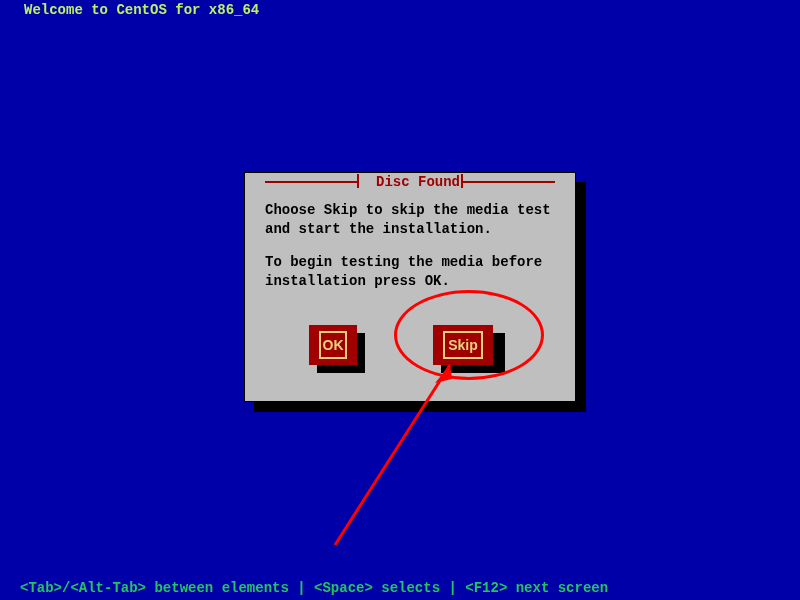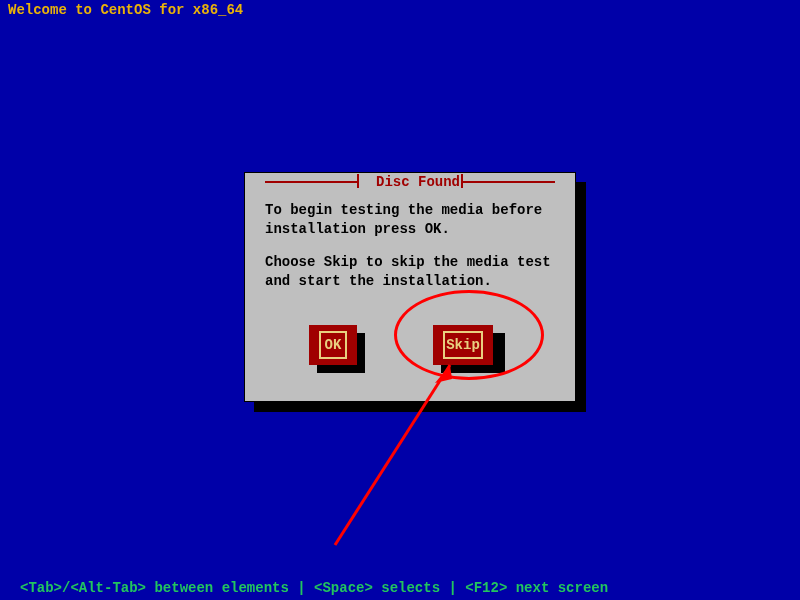--- a/index.html
+++ b/index.html
@@ -11,22 +11,22 @@
       width: 800px;
       height: 600px;
       background: #0000a8;
       font-family: 'Courier New', monospace;
       font-size: 14px;
       font-weight: bold;
       position: relative;
       overflow: hidden;
     }
     .header {
-      color: #eab308;
-      padding: 2px 8px;
+      color: #bef264;
+      padding: 2px 24px;
       position: absolute;
       top: 0;
       left: 0;
     }
     .footer {
       color: #22c55e;
       padding: 2px 8px;
       position: absolute;
       bottom: 2px;
       left: 12px;
@@ -137,21 +137,21 @@
       height: 40px;
     }
     .button-inner {
       border: 2px solid #e8d080;
       width: 100%;
       height: 100%;
       display: flex;
       align-items: center;
       justify-content: center;
       color: #e8d080;
-      font-family: Liberation Mono, monospace;
+      font-family: Liberation Sans, sans-serif;
       font-weight: bold;
       font-size: 14px;
     }
     .annotation-ellipse {
       position: absolute;
       left: 394px;
       top: 290px;
       width: 150px;
       height: 90px;
       border: 3px solid #ff0000;
@@ -175,22 +175,22 @@
 <div class="dialog-shadow"></div>
 
 <div class="dialog">
   <div class="dialog-title-line-left"></div>
   <div class="dialog-title-line-right"></div>
   <div class="dialog-title-bracket-left"></div>
   <div class="dialog-title-bracket-right"></div>
   <div class="dialog-title">Disc Found</div>
 
   <div class="dialog-body">
+    <p>Choose Skip to skip the media test and start the installation.</p>
     <p>To begin testing the media before installation press OK.</p>
-    <p>Choose Skip to skip the media test and start the installation.</p>
   </div>
 
   <div class="button-shadow ok"></div>
   <div class="button ok">
     <div class="button-inner">OK</div>
   </div>
 
   <div class="button-shadow skip"></div>
   <div class="button skip">
     <div class="button-inner">Skip</div>

